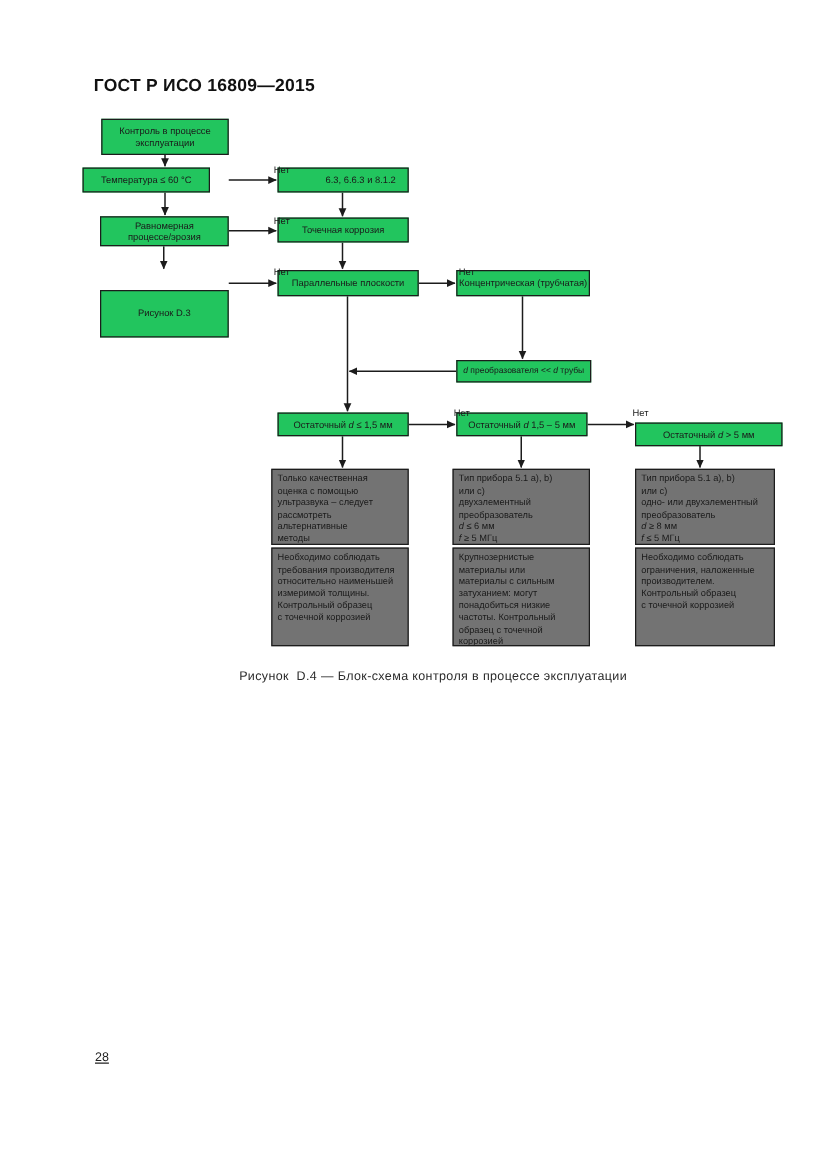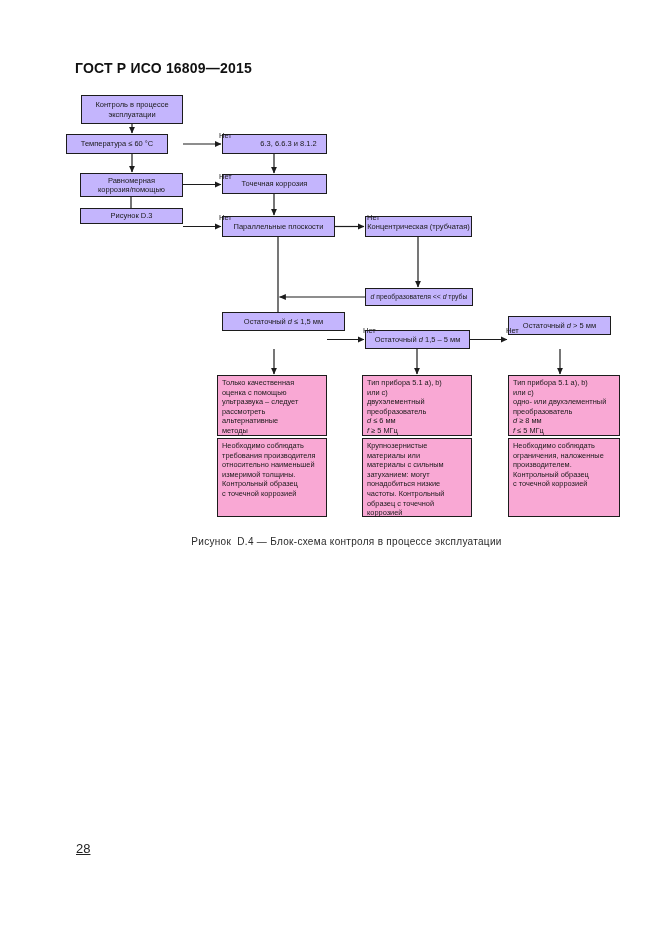--- a/index.html
+++ b/index.html
@@ -18,55 +18,55 @@
     font-size:14px;font-weight:bold;letter-spacing:.2px;color:#111;
   }
   .fbox{
     position:absolute;
     border:1.4px solid #1c1c1c;
     box-sizing:border-box;
     display:flex;align-items:center;justify-content:center;
     text-align:center;
     font-size:7.5px;line-height:9.5px;
     white-space:pre-line;
-    background:#c4b5fd;
+    background:#22c55e;
   }
   .fbox.small{font-size:6.8px;}
   .outcome{
     position:absolute;
     display:flex;flex-direction:column;
     box-sizing:border-box;
   }
   .sect{
     border:1.4px solid #1c1c1c;
     box-sizing:border-box;
     padding:2px 4px;
     font-size:7.4px;line-height:9.6px;
     text-align:left;
     white-space:pre-line;
     overflow:hidden;
-    background:#f9a8d4;
+    background:#737373;
   }
   .sect.a{height:61px;margin-bottom:2px;}
   .sect.b{flex:1;}
   .it{font-style:italic;}
   .mline{white-space:pre;}
   .net-label{
     position:absolute;
     font-size:7.5px;color:#1a1a1a;padding-left:27px;
   }
   svg.connectors{position:absolute;left:0;top:0;pointer-events:none;}
   .caption{
     position:absolute;left:36px;top:536px;width:621px;
     text-align:center;font-size:10px;color:#2b2b2b;
     white-space:pre;letter-spacing:.3px;
   }
   .page-number{
     position:absolute;left:76px;top:841px;
-    font-size:13px;color:#222;text-decoration:underline;
+    font-size:10px;color:#222;text-decoration:underline;
   }
 </style>
 </head>
 <body>
 
 <div class="page">
 
   <div class="doc-title">ГОСТ Р ИСО 16809—2015</div>
 
   <svg class="connectors" width="661" height="936" viewBox="0 0 661 936">
@@ -97,37 +97,37 @@
   </svg>
 
   <div class="fbox" style="left:81px;top:95px;width:102px;height:29px;">Контроль в процессе
 эксплуатации</div>
 
   <div class="fbox" style="left:66px;top:134px;width:102px;height:20px;">Температура ≤ 60 °С</div>
 
   <div class="fbox" style="left:222px;top:134px;width:105px;height:20px;padding-left:28px;">6.3, 6.6.3 и 8.1.2</div>
 
   <div class="fbox" style="left:80px;top:173px;width:103px;height:24px;">Равномерная
-коррозия/помощью</div>
+процессе/эрозия</div>
 
   <div class="fbox" style="left:222px;top:174px;width:105px;height:20px;">Точечная коррозия</div>
 
-  <div class="fbox" style="left:80px;top:208px;width:103px;height:16px;">Рисунок D.3</div>
+  <div class="fbox" style="left:80px;top:232px;width:103px;height:38px;">Рисунок D.3</div>
 
   <div class="fbox" style="left:222px;top:216px;width:113px;height:21px;">Параллельные плоскости</div>
 
   <div class="fbox" style="left:365px;top:216px;width:107px;height:21px;">Концентрическая (трубчатая)</div>
 
   <div class="fbox small" style="left:365px;top:288px;width:108px;height:18px;"><span class="mline"><span class="it">d</span><span> преобразователя &lt;&lt; </span><span class="it">d</span><span> трубы</span></span></div>
 
-  <div class="fbox" style="left:222px;top:312px;width:123px;height:19px;"><span class="mline"><span>Остаточный </span><span class="it">d</span><span> ≤ 1,5 мм</span></span></div>
+  <div class="fbox" style="left:222px;top:330px;width:105px;height:19px;"><span class="mline"><span>Остаточный </span><span class="it">d</span><span> ≤ 1,5 мм</span></span></div>
 
   <div class="fbox" style="left:365px;top:330px;width:105px;height:19px;"><span class="mline"><span>Остаточный </span><span class="it">d</span><span> 1,5 – 5 мм</span></span></div>
 
-  <div class="fbox" style="left:508px;top:316px;width:103px;height:19px;"><span class="mline"><span>Остаточный </span><span class="it">d</span><span> &gt; 5 мм</span></span></div>
+  <div class="fbox" style="left:508px;top:338px;width:118px;height:19px;"><span class="mline"><span>Остаточный </span><span class="it">d</span><span> &gt; 5 мм</span></span></div>
 
   <div class="outcome" style="left:217px;top:375px;width:110px;height:142px;">
     <div class="sect a">Только качественная
 оценка с помощью
 ультразвука – следует
 рассмотреть
 альтернативные
 методы</div>
     <div class="sect b">Необходимо соблюдать
 требования производителя

